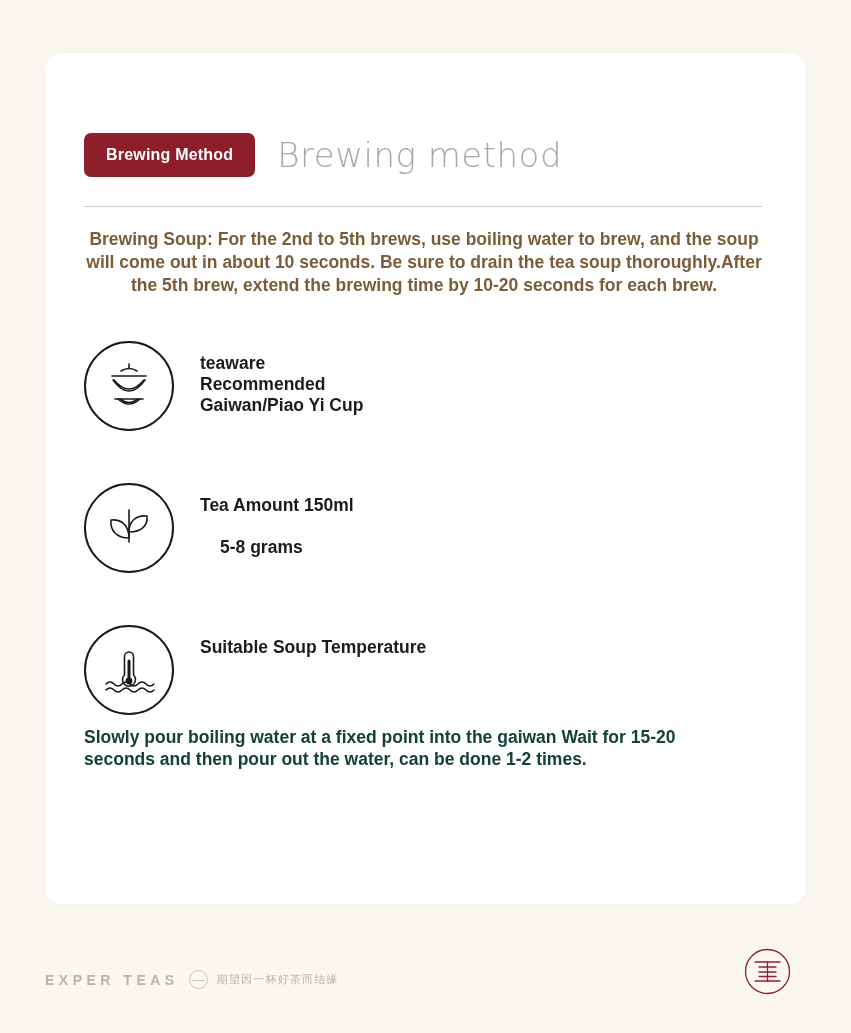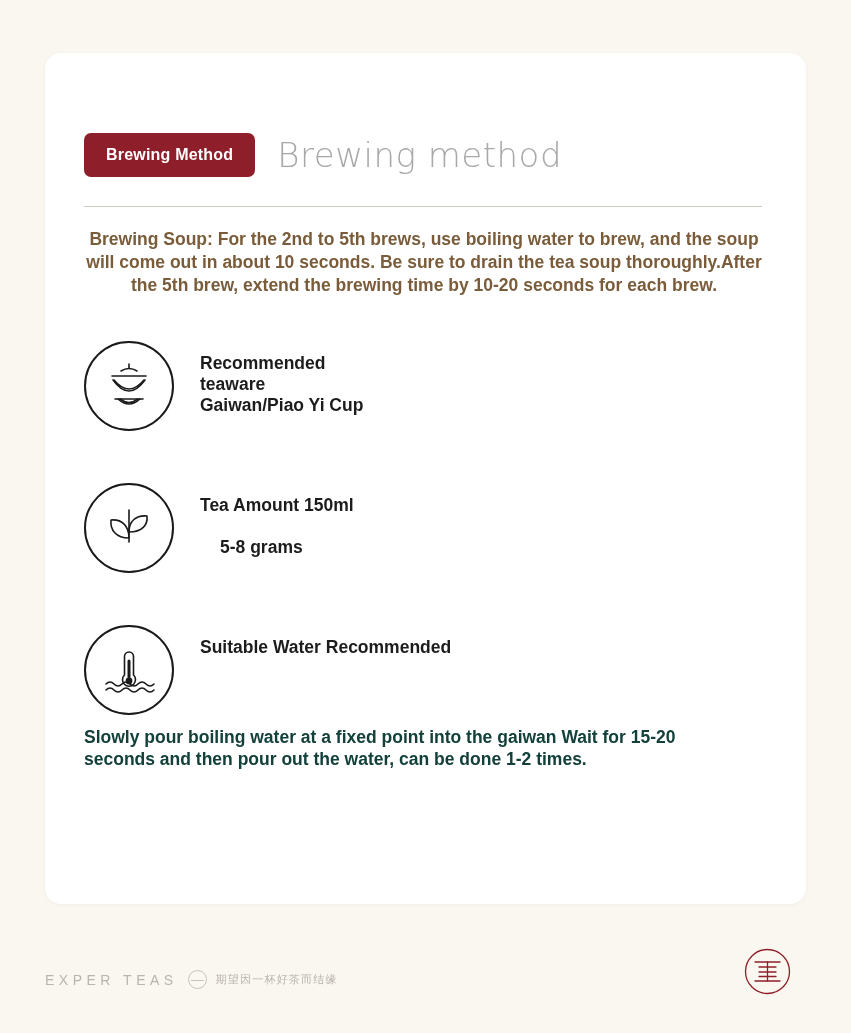--- a/index.html
+++ b/index.html
@@ -130,21 +130,21 @@
     position: absolute;
     left: 45px;
     top: 970px;
     display: flex;
     align-items: center;
   }
   .brand-name {
     color: #b9b4ac;
     font-size: 14px;
     letter-spacing: 4.5px;
-    font-weight: normal;
+    font-weight: bold;
   }
   .brand-sep {
     margin: 0 9px 0 10px;
     width: 17px;
     height: 17px;
     border: 1.3px solid #c8c3bb;
     border-radius: 50%;
     display: inline-block;
     position: relative;
   }
@@ -193,22 +193,22 @@
             <path d="M22 12 q8 -5 16 0"></path>
             <path d="M13 17 L47 17"></path>
             <path d="M15 21 q15 18 30 0"></path>
             <path d="M14 21 q16 22 32 0"></path>
             <path d="M21 40 q9 7 18 0"></path>
             <path d="M16 40 L44 40"></path>
             <path d="M19 40 q11 10 22 0"></path>
           </svg>
         </div>
         <div class="item-text">
+          <div class="line">teaware</div>
           <div class="line">Recommended</div>
-          <div class="line">teaware</div>
           <div class="line">Gaiwan/Piao Yi Cup</div>
         </div>
       </div>
 
       <div class="item">
         <div class="icon-circle">
           <svg width="58" height="52" viewBox="0 0 58 52" fill="none" stroke="#1a1a1a" stroke-width="1.6" stroke-linecap="round" stroke-linejoin="round">
             <path d="M29 8 L29 40"></path>
             <path d="M29 36 C16 36 10 28 11 18 C22 17 29 24 29 36 Z"></path>
             <path d="M29 30 C42 30 48 23 47 14 C36 13 29 19 29 30 Z"></path>
@@ -224,21 +224,21 @@
         <div class="icon-circle">
           <svg width="62" height="62" viewBox="0 0 62 62" fill="none" stroke="#1a1a1a" stroke-width="1.6" stroke-linecap="round" stroke-linejoin="round">
             <path d="M31 13 a4.5 4.5 0 0 1 4.5 4.5 L35.5 36 a6.5 6.5 0 1 1 -9 0 L26.5 17.5 A4.5 4.5 0 0 1 31 13 Z"></path>
             <path d="M31 22 L31 38" stroke-width="3"></path>
             <circle cx="31" cy="42" r="3.4" fill="#1a1a1a" stroke="none"></circle>
             <path d="M8 45 q4 -4 8 0 t8 0 t8 0 t8 0 t8 0 t8 0"></path>
             <path d="M8 51 q4 -4 8 0 t8 0 t8 0 t8 0 t8 0 t8 0"></path>
           </svg>
         </div>
         <div class="item-text">
-          <div class="line">Suitable Water Recommended</div>
+          <div class="line">Suitable Soup Temperature</div>
         </div>
       </div>
 
     </div>
 
     <div class="footnote">Slowly pour boiling water at a fixed point into the gaiwan Wait for 15-20 seconds and then pour out the water, can be done 1-2 times.</div>
 
   </div>
 
   <div class="brandbar">

